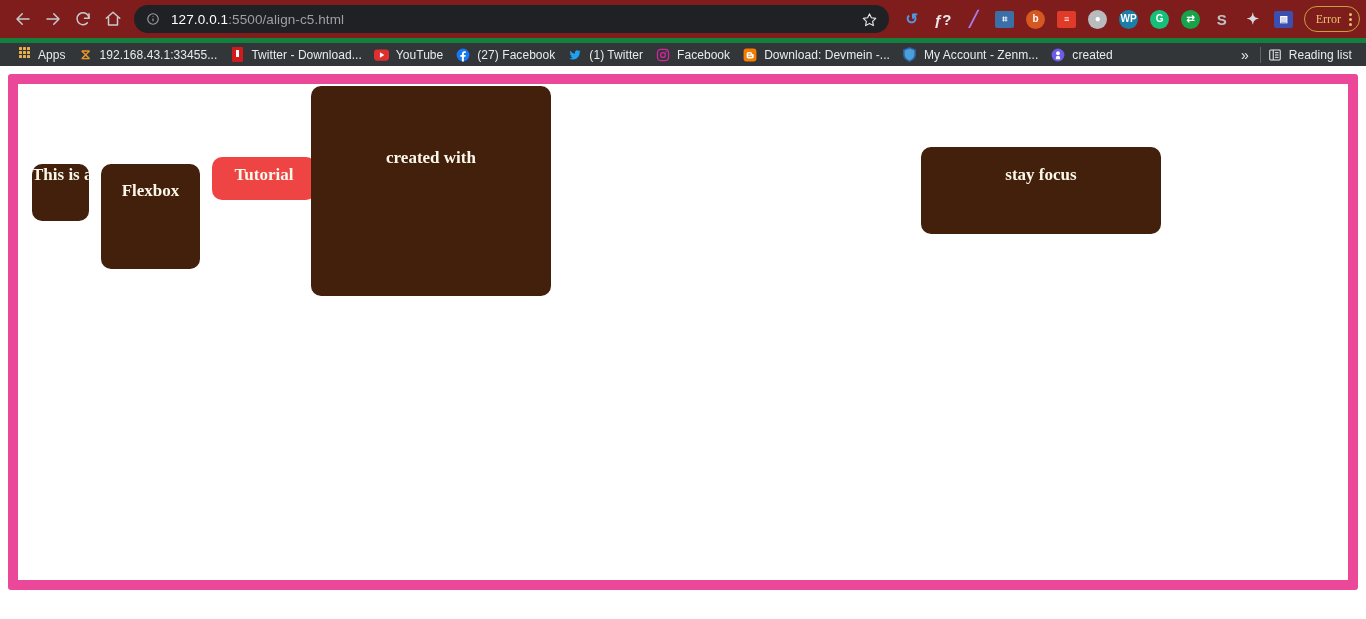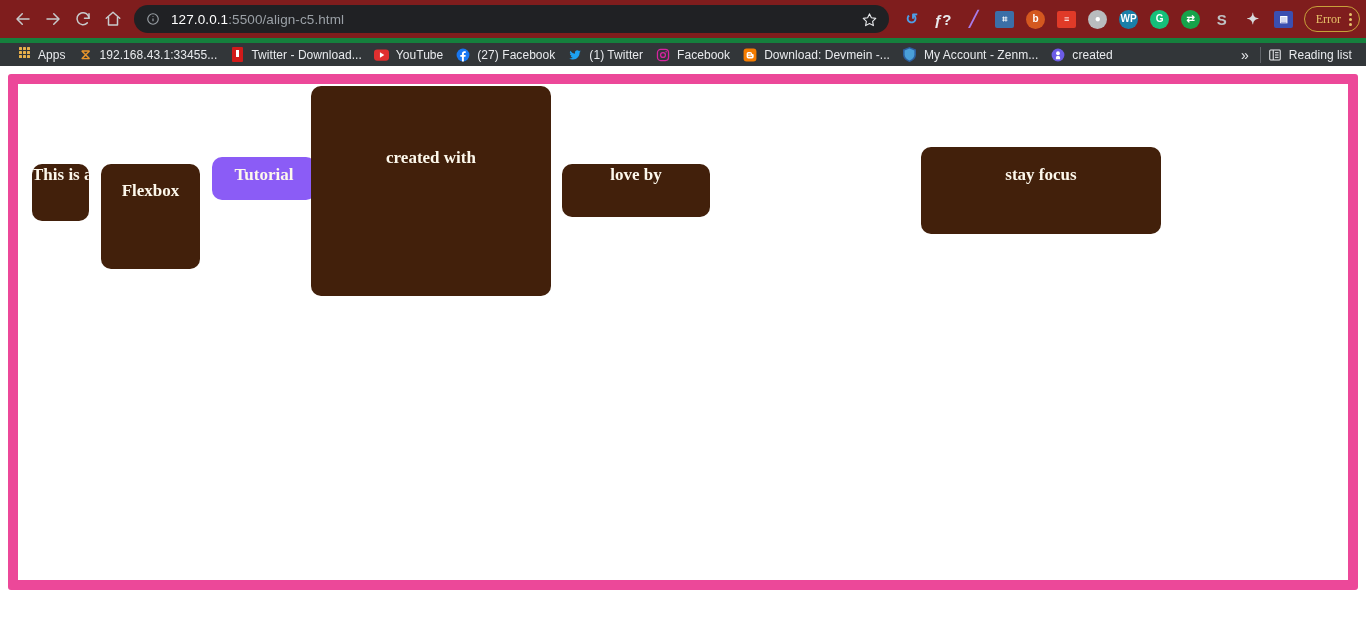--- a/index.html
+++ b/index.html
@@ -443,26 +443,23 @@
 </div>
 
 <div class="page">
   <div class="flex-container" id="flex-container">
       <div class="fbox" style="left: 14px; top: 80px; width: 57px; height: 57px; background: rgb(66, 32, 11); color: rgb(253, 248, 236);">
         <span class="fbox-label" style="top: 1px;">This is a</span>
       </div>
       <div class="fbox" style="left: 83px; top: 80px; width: 99px; height: 105px; background: rgb(66, 32, 11); color: rgb(253, 248, 236);">
         <span class="fbox-label" style="top: 17px;">Flexbox</span>
       </div>
-      <div class="fbox" style="left: 194px; top: 73px; width: 104px; height: 43px; background: #8b5cf6; color: rgb(253, 248, 236);">
+      <div class="fbox" style="left: 194px; top: 73px; width: 104px; height: 43px; background: #ef4444; color: rgb(253, 248, 236);">
         <span class="fbox-label" style="top: 8px;">Tutorial</span>
       </div>
       <div class="fbox" style="left: 293px; top: 2px; width: 240px; height: 210px; background: rgb(66, 32, 11); color: rgb(253, 248, 236);">
         <span class="fbox-label" style="top: 62px;">created with</span>
       </div>
-      <div class="fbox" style="left: 544px; top: 80px; width: 148px; height: 53px; background: rgb(66, 32, 11); color: rgb(253, 248, 236);">
-        <span class="fbox-label" style="top: 1px;">love by</span>
-      </div>
       <div class="fbox" style="left: 903px; top: 63px; width: 240px; height: 87px; background: rgb(66, 32, 11); color: rgb(253, 248, 236);">
         <span class="fbox-label" style="top: 18px;">stay focus</span>
       </div>
     </div>
 </div>
 
 </body></html>

